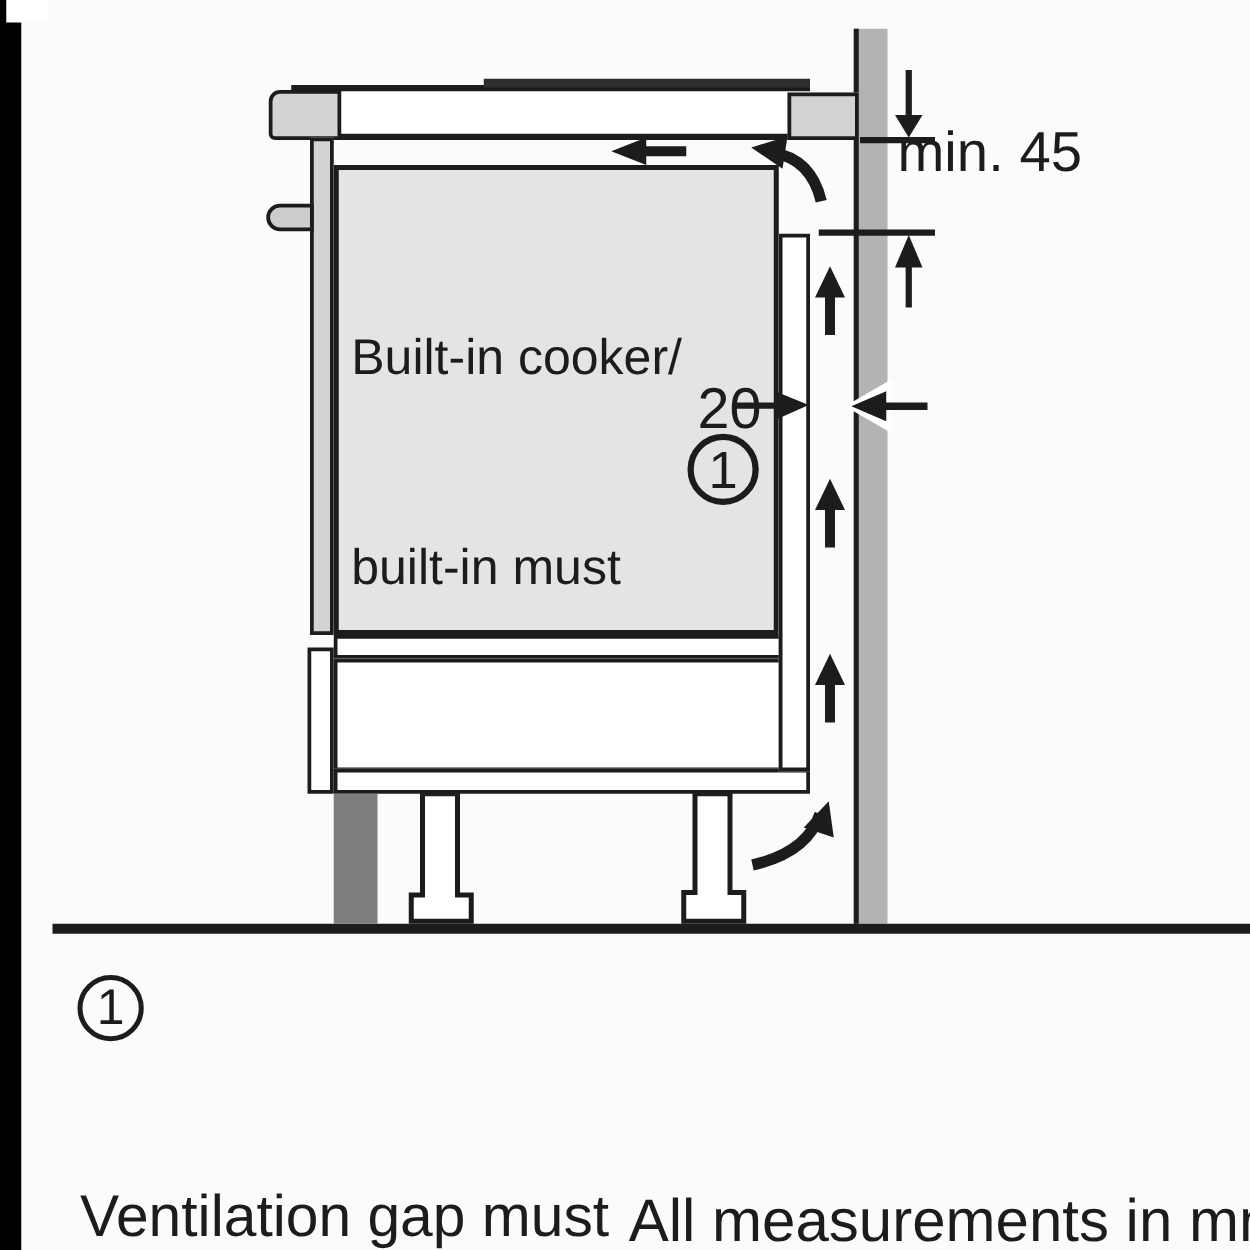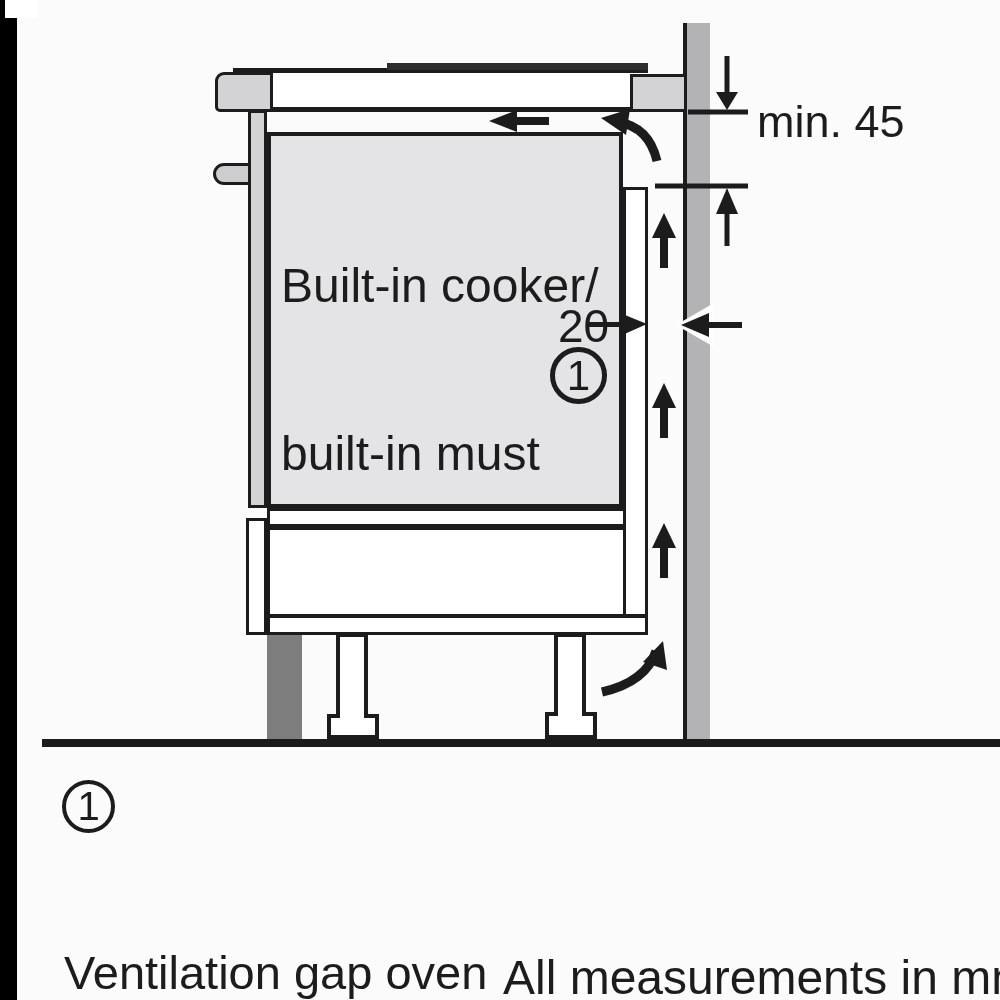--- a/index.html
+++ b/index.html
@@ -41,37 +41,37 @@
   <div class="abs" style="left:267px;top:132px;width:356px;height:376px;background:var(--oven_fill);border:4px solid var(--line);"></div>
 
   <div class="abs outlined" style="left:267px;top:508px;width:359px;height:19px;"></div>
   <div class="abs outlined" style="left:267px;top:527px;width:359px;height:90px;"></div>
   <div class="abs outlined" style="left:267px;top:615px;width:381px;height:20px;"></div>
   <div class="abs outlined" style="left:246px;top:518px;width:21px;height:117px;"></div>
   <div class="abs outlined" style="left:623px;top:187px;width:25px;height:430px;"></div>
 
   <div class="abs" style="left:267px;top:635px;width:35px;height:104px;background:var(--leg_dark);"></div>
 
-  <div class="txt" style="left:281px;top:146px;font-size:48px;line-height:56px;">
+  <div class="txt" style="left:281px;top:146px;font-size:40px;line-height:56px;">
     <div>Built-in cooker/</div>
     <div>built-in must</div>
   </div>
 
-  <div class="txt" style="left:757px;top:99px;font-size:45px;line-height:1;">min. 45</div>
+  <div class="txt" style="left:718px;top:99px;font-size:45px;line-height:1;">min. 45</div>
   <div class="txt" style="left:558px;top:275px;font-size:46px;line-height:1;margin-top:28px;">20</div>
 
   <div class="circle-marker" style="left:550px;top:347px;width:57px;height:57px;border-width:5px;font-size:42px;">
     <span>1</span>
   </div>
 
   <div class="circle-marker" style="left:62px;top:780px;width:53px;height:53px;font-size:40px;">
     <span>1</span>
   </div>
   <div class="txt" style="left:64px;top:830px;font-size:47px;line-height:57px;">
-    <div>Ventilation gap oven</div>
+    <div>Ventilation gap must</div>
     
   </div>
 
   <div class="txt" style="left:503px;top:949px;font-size:48px;line-height:1.2;">All measurements in mm</div>
 
   <svg class="overlay" width="1000" height="1000" viewBox="0 0 1000 1000">
 
     <polygon points="338,635 366,635 366,716 377,716 377,737 329,737 329,716 338,716" fill="#ffffff" stroke="#1c1c1c" stroke-width="4"></polygon>
     <polygon points="556,635 584,635 584,714 595,714 595,737 547,737 547,714 556,714" fill="#ffffff" stroke="#1c1c1c" stroke-width="4"></polygon>
 

